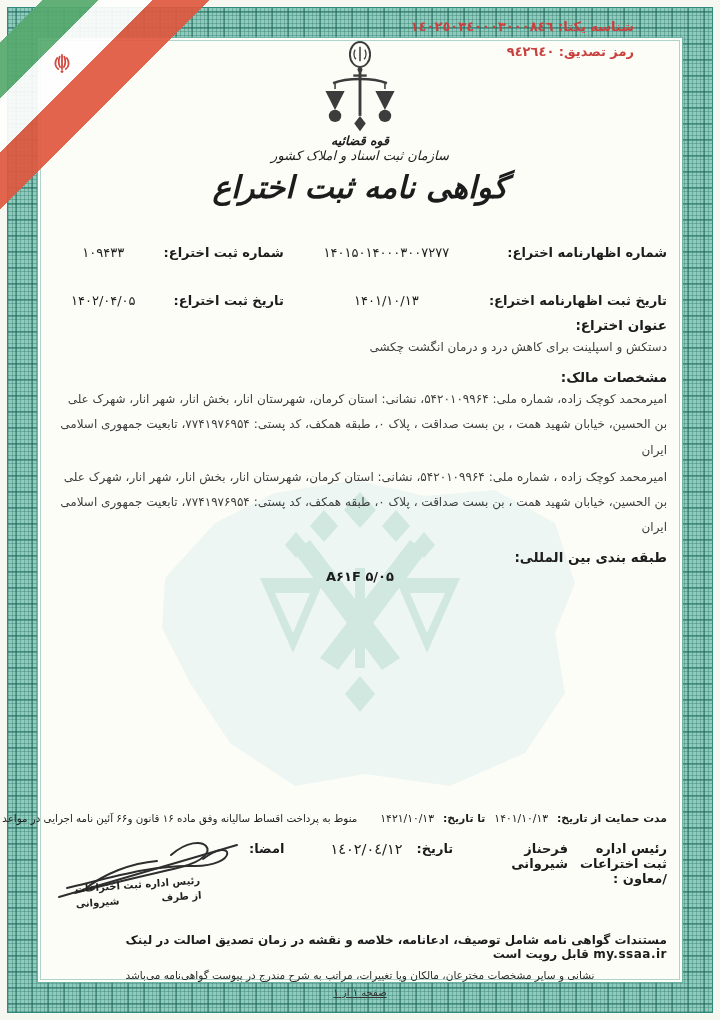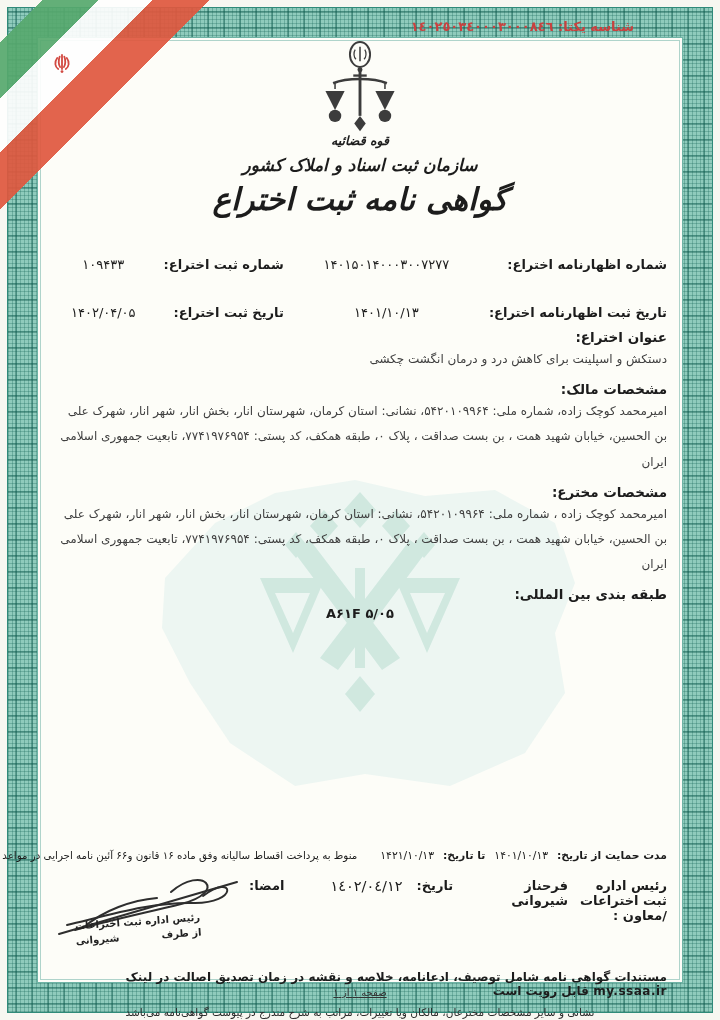--- a/index.html
+++ b/index.html
@@ -41,21 +41,21 @@
 
   
   .meta{
     position:absolute; top:14px; right:86px; text-align:right;
     color:#c9413f; font-weight:bold; font-size:13px; line-height:1.95; z-index:3;
   }
   
   .header{ text-align:center; }
   .emblem{ width:78px; height:96px; margin:4px auto 0; display:block; }
   .judiciary{ font-size:12.5px; font-weight:bold; font-style:italic; margin-top:-4px; }
-  .org{ font-size:17px; font-weight:bold; font-style:italic; margin-top:7px; letter-spacing:1px;}
+  .org{ font-size:13px; font-weight:normal; font-style:italic; letter-spacing:1px;}
   .doc-title{ font-size:31px; font-weight:bold; font-style:italic; margin-top:6px; letter-spacing:1px;}
 
   
   .fields{
     display:grid; grid-template-columns:max-content 185px max-content 1fr;
     column-gap:10px; row-gap:9px; margin-top:16px; font-size:13px; align-items:baseline;
   }
   .flabel{ font-weight:bold;margin-top:24px; }
   .fval-mid{ text-align:center; }
   .fval-left{ text-align:center; }
@@ -140,20 +140,24 @@
         <path d="M14.3 4.6 c1.6 3.4 1.1 8.4 -.4 10.4"></path>
       </g>
       <circle cx="12" cy="19.6" r="1.4" fill="#cf3a32"></circle>
     </svg>
   </div>
 
   <div class="meta">
     <div>
       <span>شناسه یکتا:</span>
       <span>١٤٠٢٥٠٣٤٠٠٠٣٠٠٠٨٤٦</span>
+    </div>
+    <div>
+      <span>رمز تصدیق:</span>
+      <span>٩٤٢٦٤٠</span>
     </div>
   </div>
 
   <div class="content">
 
     <div class="header">
       <svg class="emblem" viewBox="0 0 80 100">
         <g stroke="#3c3c3c" fill="none" stroke-width="2">
           <ellipse cx="40" cy="14" rx="10.5" ry="13"></ellipse>
           <path d="M40 6 v15" stroke-width="1.6"></path>
@@ -189,21 +193,20 @@
       <span class="flabel">تاریخ ثبت اختراع:</span>
       <span class="fval-left">۱۴۰۲/۰۴/۰۵</span>
     </div>
 
     <div class="sec-label">عنوان اختراع:</div>
     <div class="sec-body">دستکش و اسپلینت برای کاهش درد و درمان انگشت چکشی</div>
 
     <div class="sec-label">مشخصات مالک:</div>
     <div class="sec-body">امیرمحمد کوچک زاده، شماره ملی: ۵۴۲۰۱۰۹۹۶۴، نشانی: استان کرمان، شهرستان انار، بخش انار، شهر انار، شهرک علی بن الحسین، خیابان شهید همت ، بن بست صداقت ، پلاک ۰، طبقه همکف، کد پستی: ۷۷۴۱۹۷۶۹۵۴، تابعیت جمهوری اسلامی ایران</div>
 
-    <div class="sec-label">مشخصات مخترع:</div>
     <div class="sec-body">امیرمحمد کوچک زاده ، شماره ملی: ۵۴۲۰۱۰۹۹۶۴، نشانی: استان کرمان، شهرستان انار، بخش انار، شهر انار، شهرک علی بن الحسین، خیابان شهید همت ، بن بست صداقت ، پلاک ۰، طبقه همکف، کد پستی: ۷۷۴۱۹۷۶۹۵۴، تابعیت جمهوری اسلامی ایران</div>
 
     <div class="sec-label">طبقه بندی بین المللی:</div>
     <div class="classification-val"><bdi dir="ltr">A۶۱F ۵/۰۵</bdi></div>
 
     <div class="protection">
       <span class="plabel">مدت حمایت از تاریخ:</span>
       <span>۱۴۰۱/۱۰/۱۳</span>
       <span class="plabel">تا تاریخ:</span>
       <span>۱۴۲۱/۱۰/۱۳</span>

